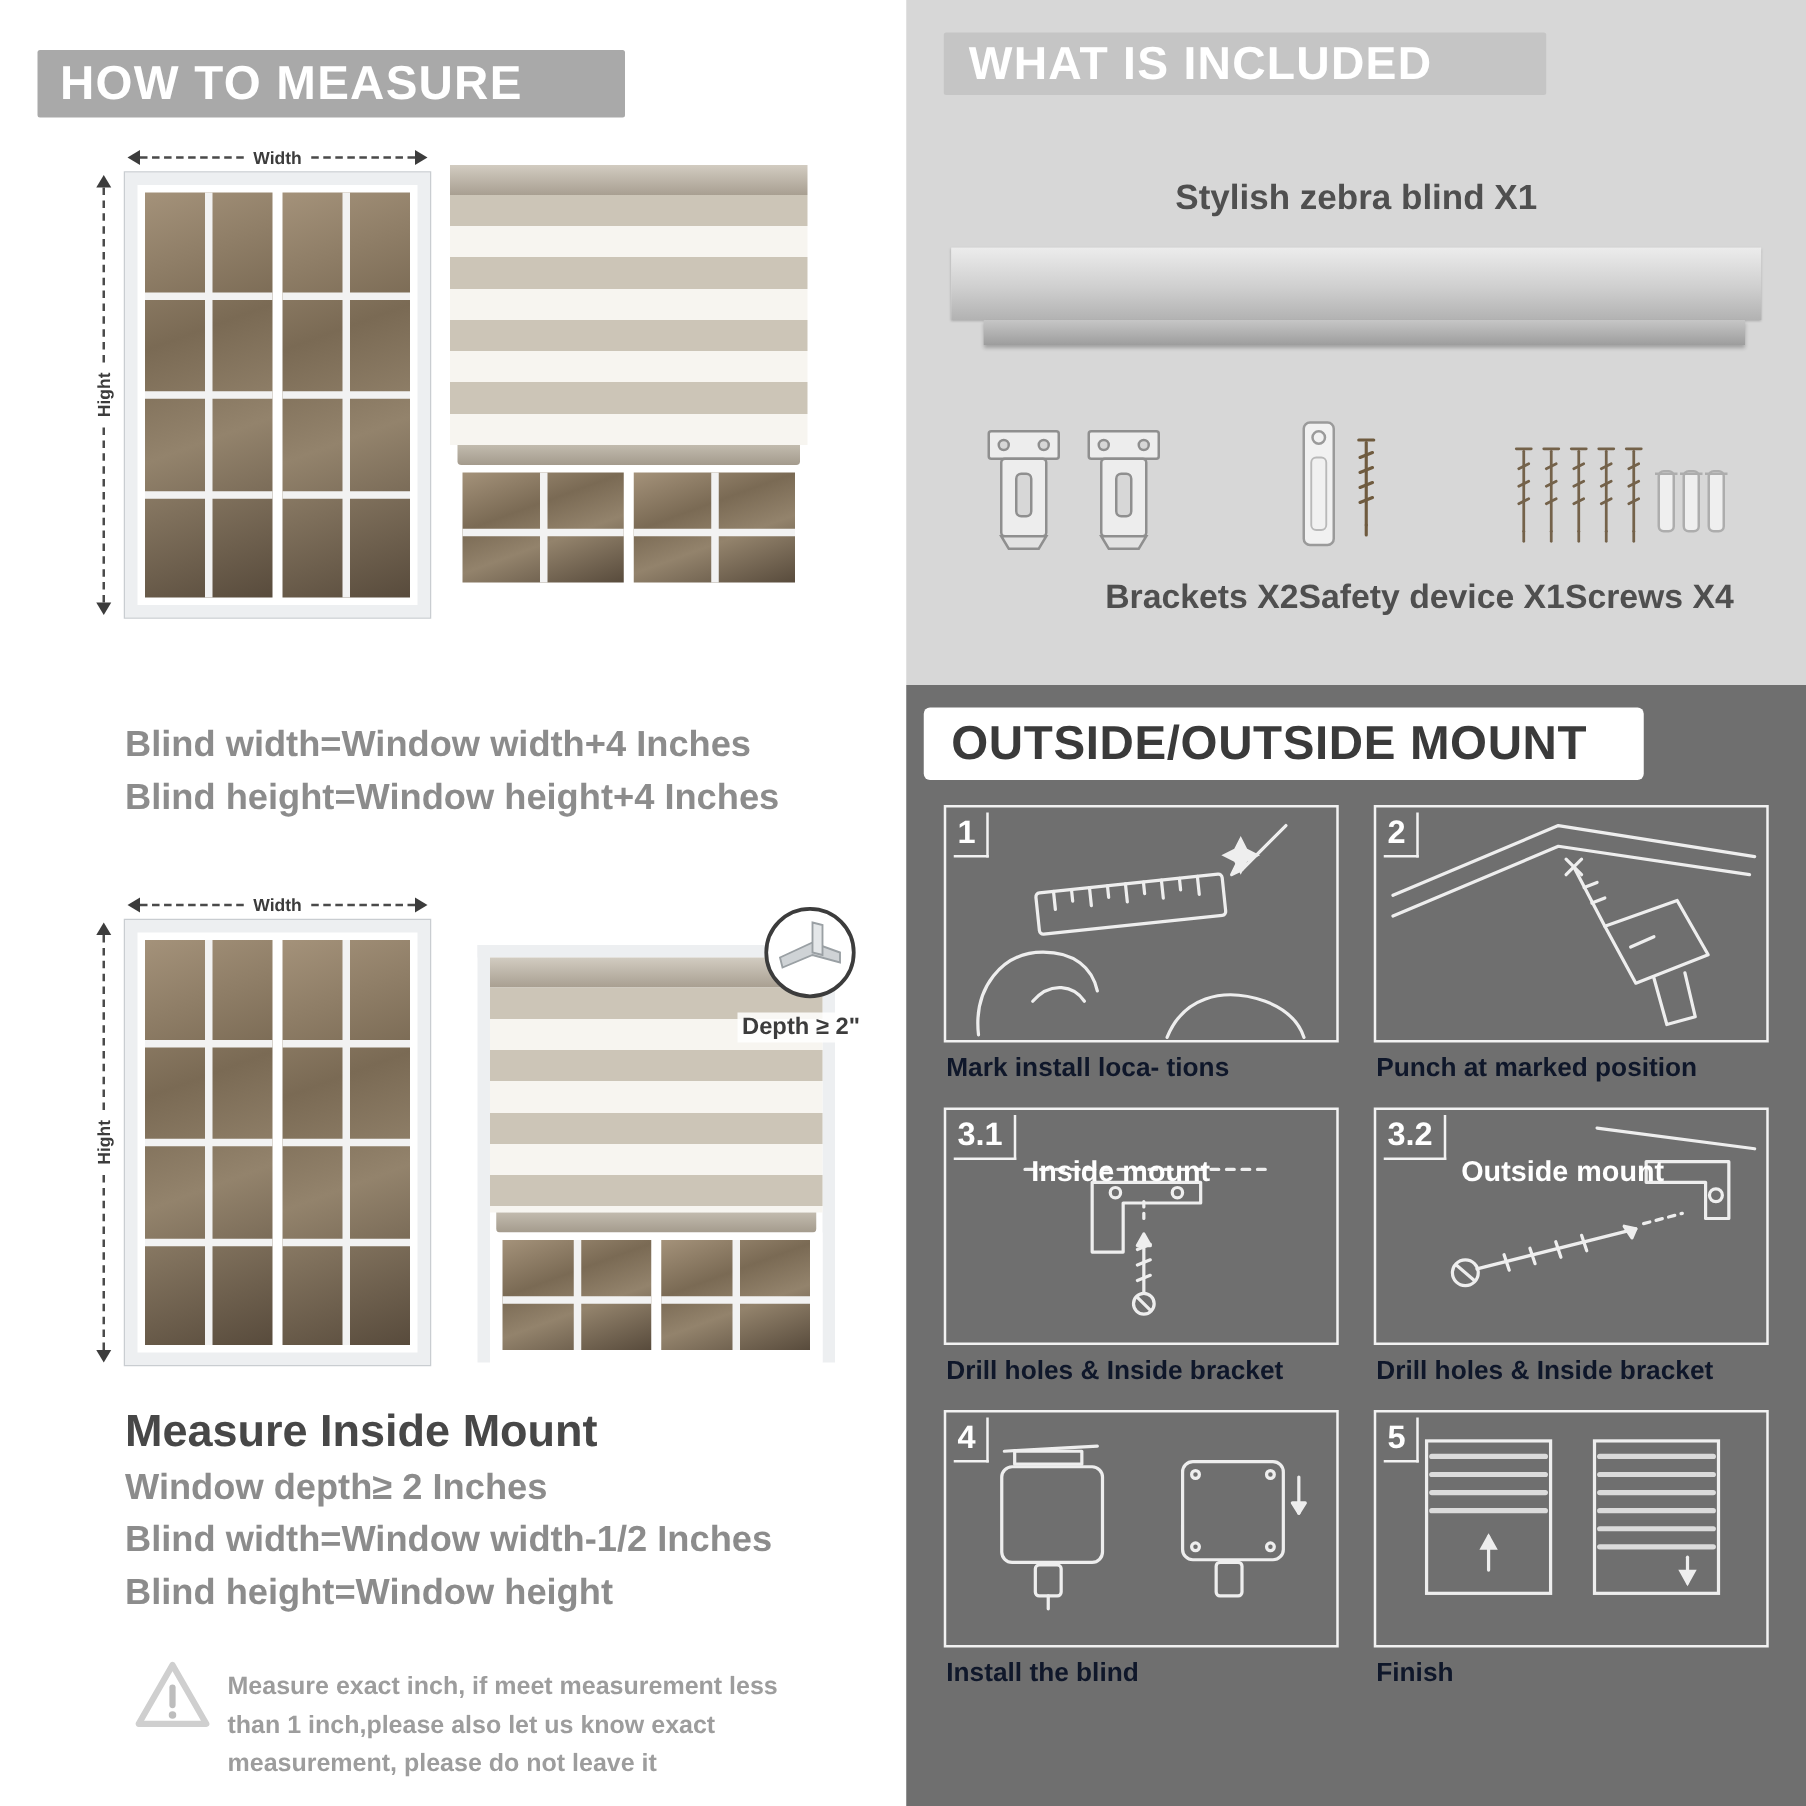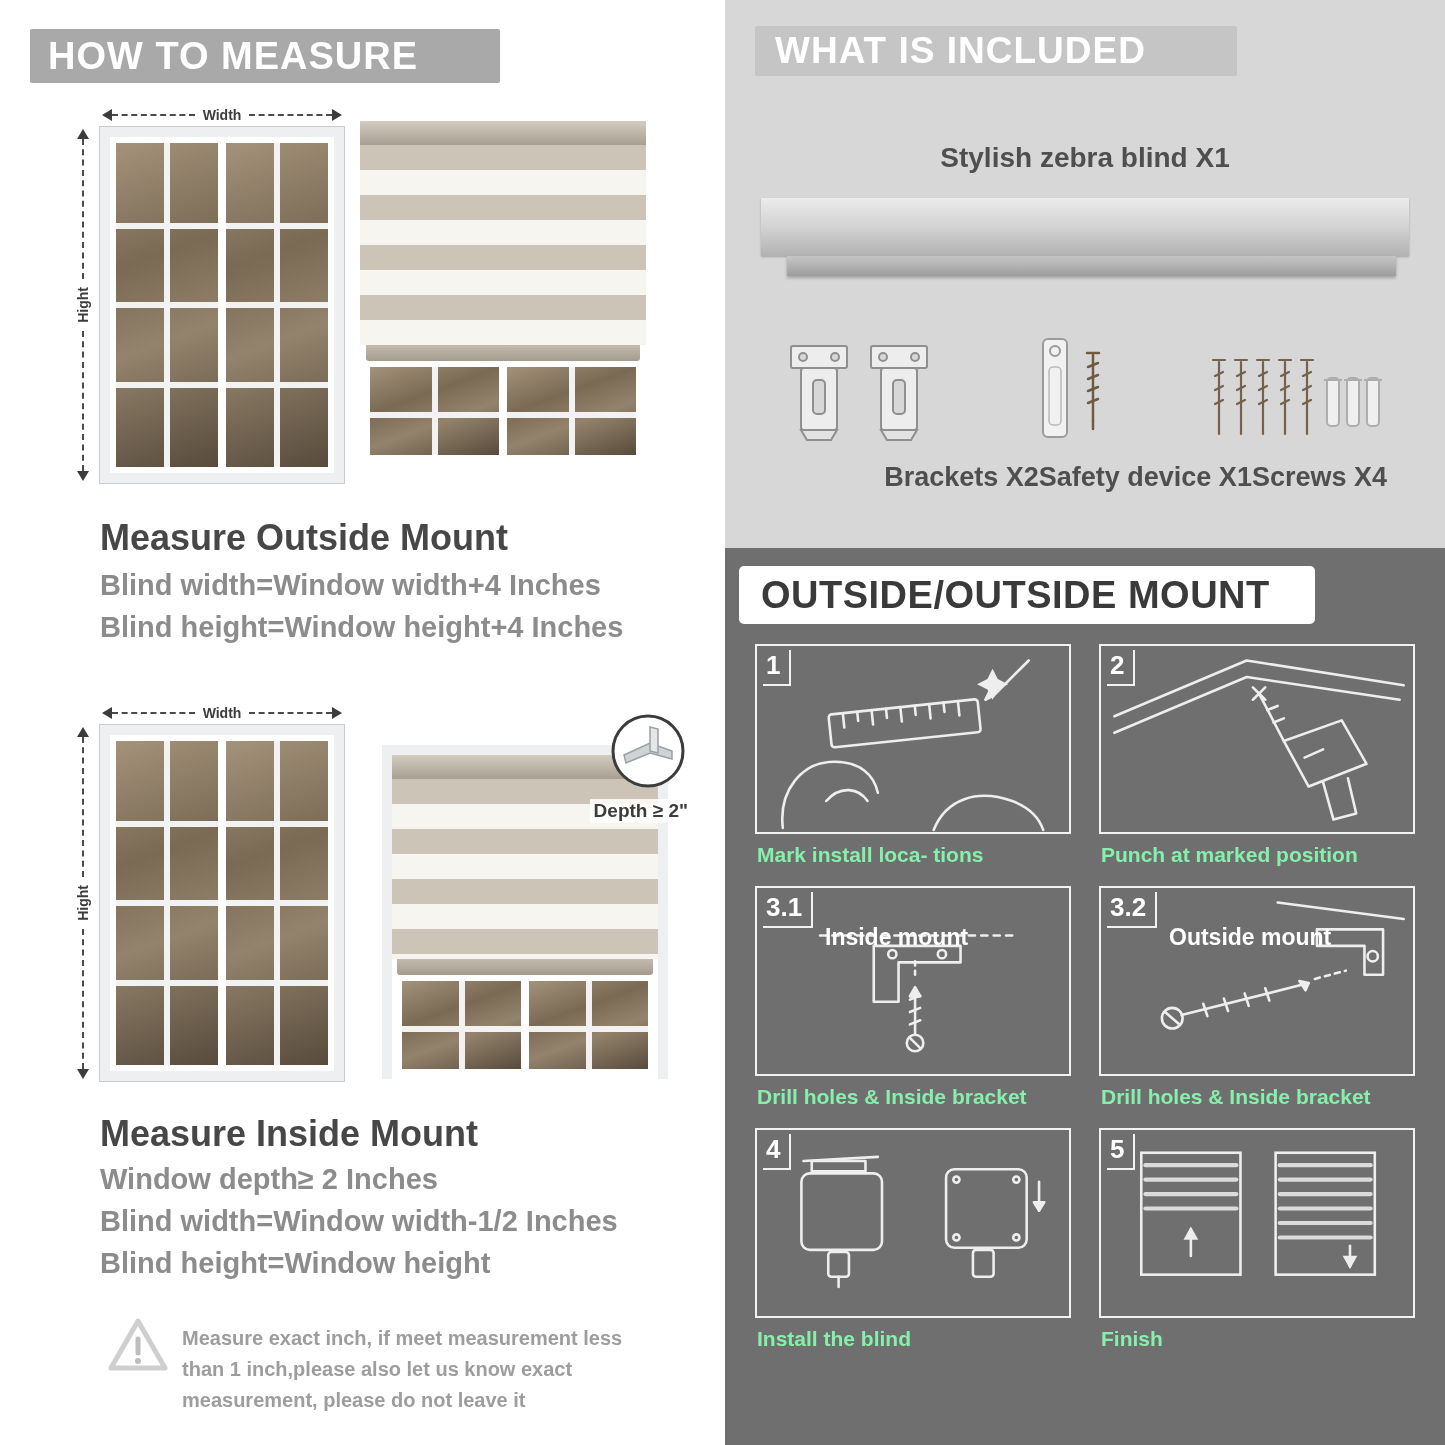--- a/index.html
+++ b/index.html
@@ -1,21 +1,21 @@
 <!DOCTYPE html>
 <html><head>
 <meta charset="utf-8">
 <style>
   * { margin:0; padding:0; box-sizing:border-box; }
   html,body { background:#fff; }
   body { font-family:"Liberation Sans", sans-serif; }
   .page { position:relative; width:1445px; height:1445px; background:#fff; overflow:hidden; }
 
   
-  .left { position:absolute; left:0; top:3px; width:715px; height:1234px; background:#fff; }
+  .left { position:absolute; left:0; top:14px; width:715px; height:1234px; background:#fff; }
   .left-banner { position:absolute; left:30px; top:26px; width:470px; height:54px;
     background:#a9a9a9; color:#fff; font-weight:700; font-size:38px; letter-spacing:1px;
     display:flex; align-items:center; padding-left:18px; border-radius:2px; }
 
   
   .win-group { position:absolute; display:grid; grid-template-columns:34px 244px; grid-template-rows:24px 356px; }
   .h-arrow { grid-column:2; grid-row:1; display:flex; align-items:center; padding:0 2px; }
   .h-arrow .dash { flex:1; border-top:2px dashed #4a4a4a; }
   .alabel { font-size:14px; font-weight:700; color:#3c3c3c; padding:0 8px; }
   .ah { width:0; height:0; border-top:6px solid transparent; border-bottom:6px solid transparent; }
@@ -89,21 +89,21 @@
     border-radius:5px; color:#3a3a3a; font-weight:700; font-size:38px; letter-spacing:.5px;
     display:flex; align-items:center; padding-left:22px; }
   .steps-grid { position:absolute; left:30px; top:96px; width:660px;
     display:grid; grid-template-columns:1fr 1fr; column-gap:28px; }
   .step-cell { display:flex; flex-direction:column; }
   .panel { position:relative; height:190px; border:2px solid #f2f2f2; background:#6f6f6f; }
   .panel svg { position:absolute; inset:0; width:100%; height:100%; }
   .step-num { position:absolute; left:6px; top:4px; color:#fff; font-weight:700; font-size:26px;
     padding:0 9px 3px 3px; border-right:2px solid #f2f2f2; border-bottom:2px solid #f2f2f2; z-index:2; }
   .panel-title { position:absolute; left:68px; top:12px; color:#fff; font-weight:700; font-size:23px; z-index:2;margin-top:24px; }
-  .step-caption { color:#86efac; font-weight:700; font-size:21px; margin:9px 0 19px 2px; }
+  .step-caption { color:#0f172a; font-weight:700; font-size:21px; margin:9px 0 19px 2px; }
 </style>
 </head>
 <body>
 
 <div class="page">
 
   <div class="left">
 
     <div class="left-banner">HOW TO MEASURE</div>
 
@@ -131,21 +131,20 @@
     <div class="blind-unit" style="left:360px; top:118px;">
       <div class="headrail"></div>
       <div class="stripes"></div>
       <div class="bottomrail"></div>
       <div class="below-window">
         <div class="pane"></div>
         <div class="pane"></div>
       </div>
     </div>
 
-    <div class="sec-title" style="left:100px; top:514px;">Measure Outside Mount</div>
     <div class="formula" style="left:100px; top:566px;">Blind width=Window width+4 Inches</div>
     <div class="formula" style="left:100px; top:608px;">Blind height=Window height+4 Inches</div>
 
     <div class="win-group" style="left:66px; top:698px;">
       <div class="h-arrow">
         <i class="ah ah-left"></i>
         <span class="dash"></span>
         <b class="alabel">Width</b>
         <span class="dash"></span>
         <i class="ah ah-right"></i>

